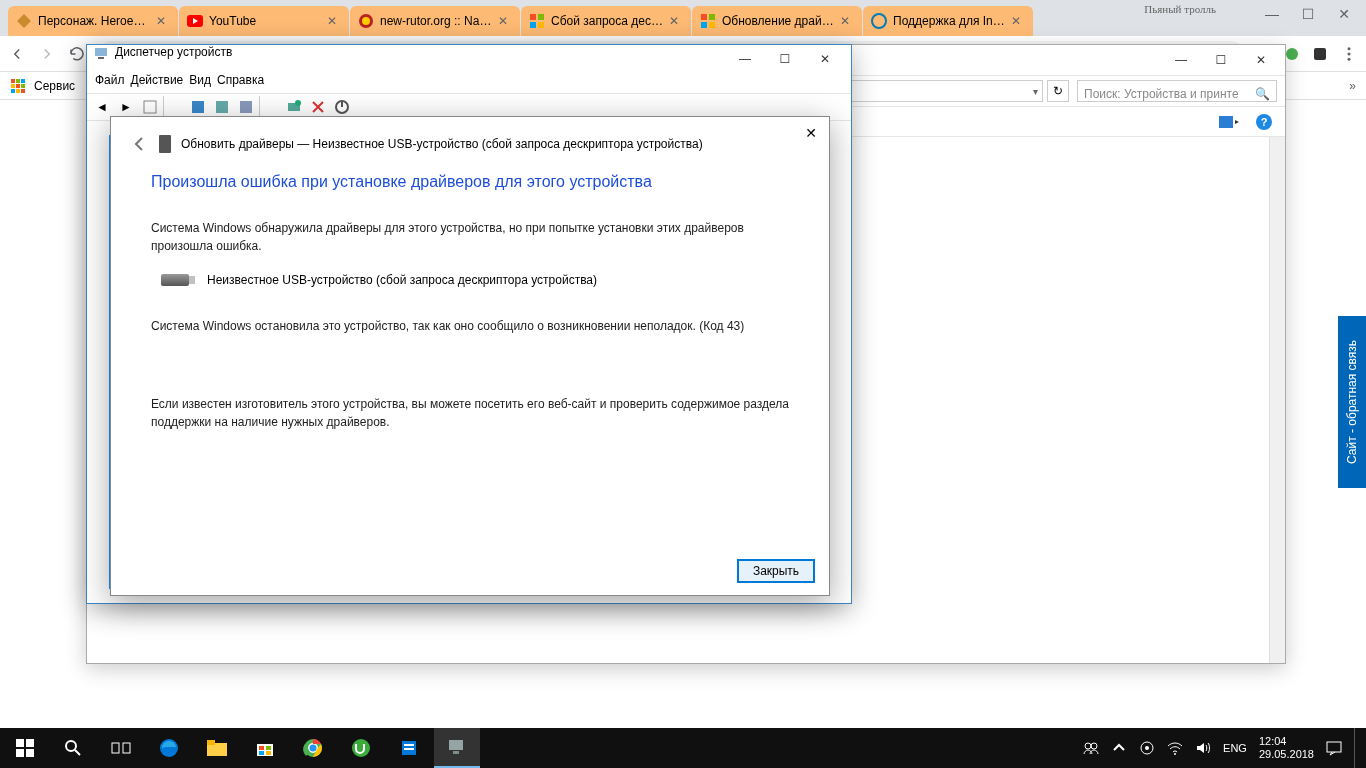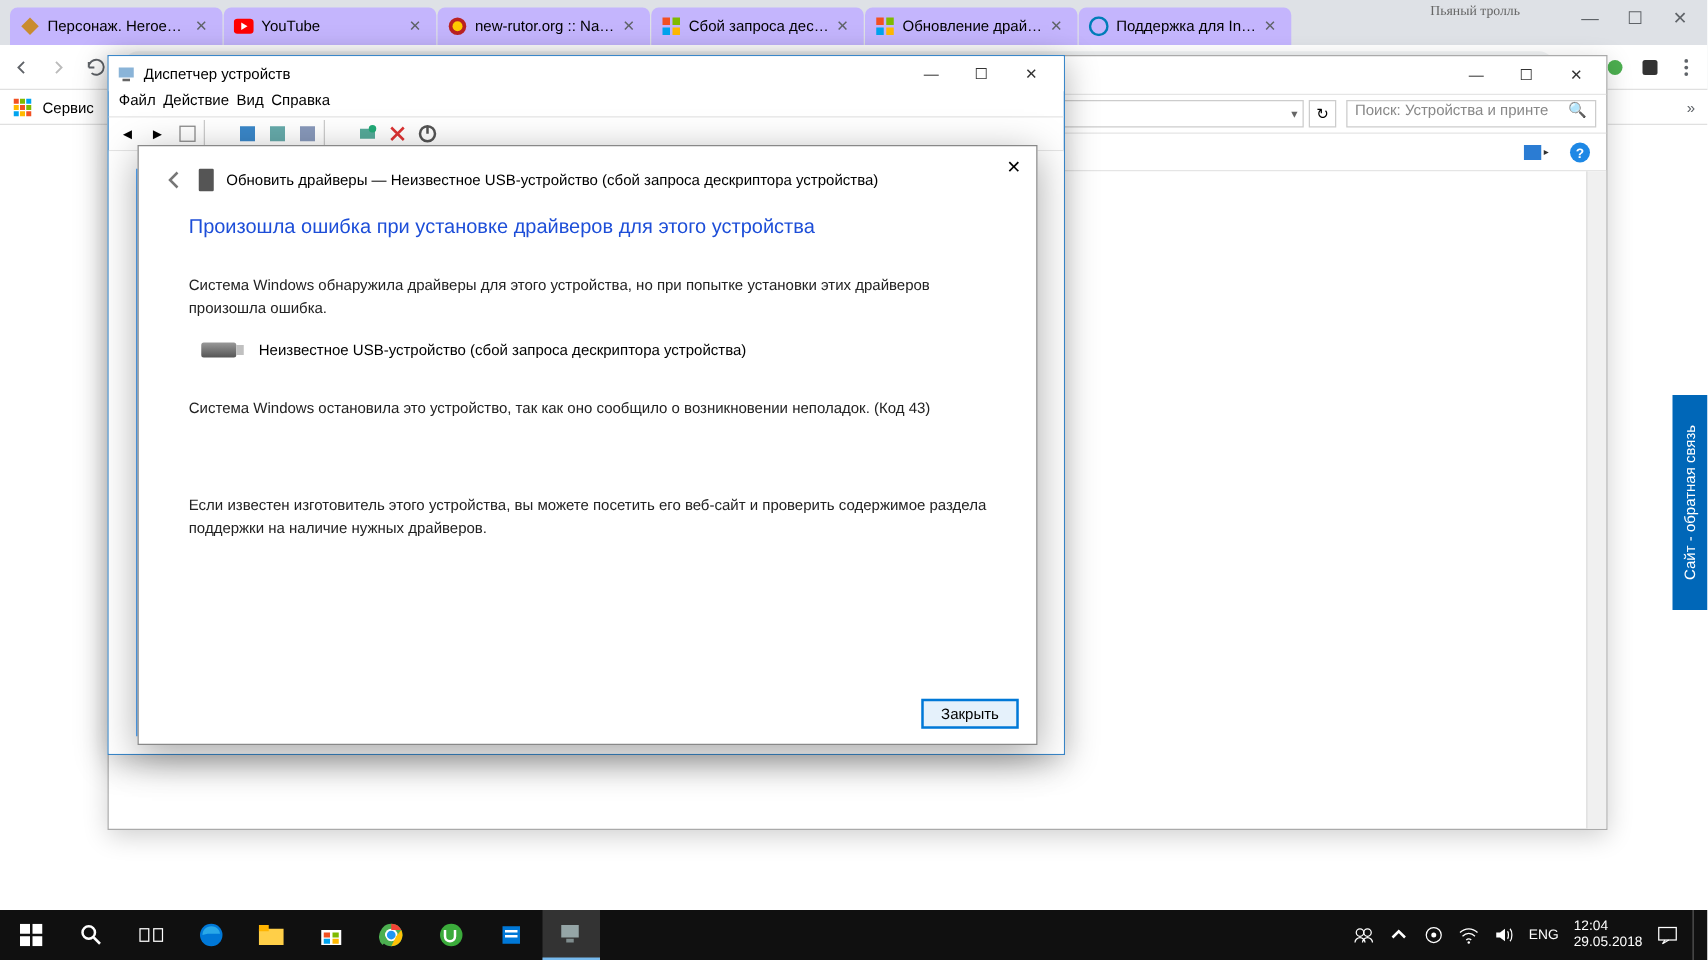--- a/index.html
+++ b/index.html
@@ -1,21 +1,21 @@
 <!DOCTYPE html>
 <html><head>
 <meta charset="utf-8">
 <style>
 * { margin: 0; padding: 0; box-sizing: border-box; font-family: "Segoe UI", Tahoma, sans-serif; }
 body { width: 1366px; height: 768px; overflow: hidden; background: #fff; position: relative; }
 
 
 .browser-top { height: 72px; background: #dee1e6; }
 .tab-strip { height: 36px; display: flex; align-items: flex-end; padding-left: 8px; gap: 0; }
-.tab { height: 30px; width: 170px; background: #c4b5fd; border-radius: 6px 6px 0 0; display: flex; align-items: center; padding: 0 8px; font-size: 12px; gap: 6px; margin-right: 1px; position: relative; overflow: hidden; white-space: nowrap; }
+.tab { height: 30px; width: 170px; background: #fdba74; border-radius: 6px 6px 0 0; display: flex; align-items: center; padding: 0 8px; font-size: 12px; gap: 6px; margin-right: 1px; position: relative; overflow: hidden; white-space: nowrap; }
 .tab .favicon { width: 16px; height: 16px; flex-shrink: 0; }
 .tab .tab-title { flex: 1; overflow: hidden; text-overflow: ellipsis; }
 .tab .tab-close { width: 14px; height: 14px; flex-shrink: 0; color: #5f6368; }
 .window-controls-chrome { position: absolute; right: 4px; top: 0; display: flex; gap: 0; height: 28px; align-items: center; }
 .window-controls-chrome span { width: 36px; text-align: center; font-size: 14px; color: #5f6368; }
 .window-title-lbl { position: absolute; top: 3px; right: 150px; font-size: 11px; color: #666; font-family: Liberation Serif, serif; }
 
 .nav-bar { height: 36px; background: #fff; display: flex; align-items: center; padding: 0 8px; gap: 12px; border-bottom: 1px solid #e0e0e0; }
 .nav-btn { width: 18px; height: 18px; color: #5f6368; }
 .address-bar { flex: 1; height: 26px; background: #f1f3f4; border-radius: 13px; padding: 0 12px; font-size: 12px; color: #5f6368; display: flex; align-items: center; overflow: hidden; }
@@ -26,29 +26,29 @@
 .bm-chevron { margin-left: auto; color: #5f6368; }
 
 
 .explorer-window { position: absolute; left: 86px; top: 44px; width: 1200px; height: 620px; background: #fff; border: 1px solid #aaa; box-shadow: 0 5px 20px rgba(0,0,0,.2); }
 .explorer-titlebar { height: 30px; display: flex; align-items: center; justify-content: flex-end; padding: 0 4px; }
 .win-controls { display: flex; }
 .win-controls span { width: 40px; height: 28px; display: flex; align-items: center; justify-content: center; font-size: 12px; color: #333; }
 .explorer-toolbar { height: 32px; border-top: 1px solid #e5e5e5; border-bottom: 1px solid #e5e5e5; display: flex; align-items: center; padding: 0 8px; }
 .explorer-toolbar .addr { flex: 1; height: 22px; border: 1px solid #ccc; margin-right: 4px; display: flex; align-items: center; }
 .explorer-toolbar .addr-refresh { width: 22px; height: 22px; border: 1px solid #ccc; margin-right: 8px; display: flex; align-items: center; justify-content: center; font-size: 12px; }
-.explorer-toolbar .search { width: 200px; height: 22px; border: 1px solid #ccc; padding: 0 6px; font-size: 12px; color: #888; display: flex; align-items: flex-start; justify-content: space-between; }
+.explorer-toolbar .search { width: 200px; height: 22px; border: 1px solid #ccc; padding: 0 6px; font-size: 12px; color: #888; display: flex; align-items: flex-end; justify-content: space-between; }
 .explorer-viewbar { height: 30px; border-bottom: 1px solid #e5e5e5; display: flex; align-items: center; justify-content: flex-end; padding: 0 12px; gap: 12px; }
 .explorer-body { position: relative; height: calc(100% - 92px); overflow: auto; }
 .expand-btn { position: absolute; left: 4px; top: 6px; width: 14px; height: 14px; font-size: 11px; color: #666; }
 .scroll-right { position: absolute; right: 0; top: 92px; width: 16px; bottom: 0; background: #f0f0f0; border-left: 1px solid #ddd; }
 
 
 .devmgr-window { position: absolute; left: 86px; top: 44px; width: 766px; height: 560px; background: #fff; border: 1px solid #3a87c9; box-shadow: 0 5px 25px rgba(0,0,0,.3); }
-.devmgr-titlebar { height: 28px; background: #fff; display: flex; align-items: center; padding: 0 6px; font-size: 12px; }
+.devmgr-titlebar { height: 28px; background: #fff; display: flex; padding: 0 6px; font-size: 12px; }
 .devmgr-titlebar .title { flex: 1; }
 .devmgr-titlebar .icon { width: 16px; height: 16px; margin-right: 6px; }
 .devmgr-menu { height: 20px; display: flex; gap: 6px; padding: 0 8px; font-size: 12px; }
 .devmgr-toolbar { height: 28px; border-top: 1px solid #e5e5e5; border-bottom: 1px solid #e5e5e5; display: flex; align-items: center; padding: 0 4px; gap: 2px; }
 .devmgr-toolbar .tbtn { width: 22px; height: 22px; display: flex; align-items: center; justify-content: center; font-size: 12px; }
 .devmgr-body { position: relative; height: calc(100% - 76px); background: #fff; }
 .devmgr-tree-edge { position: absolute; left: 22px; top: 14px; width: 2px; bottom: 14px; background: #1e90ff; }
 
 
 .wizard { position: absolute; left: 110px; top: 116px; width: 720px; height: 480px; background: #fff; border: 1px solid #888; box-shadow: 0 8px 30px rgba(0,0,0,.35); }

